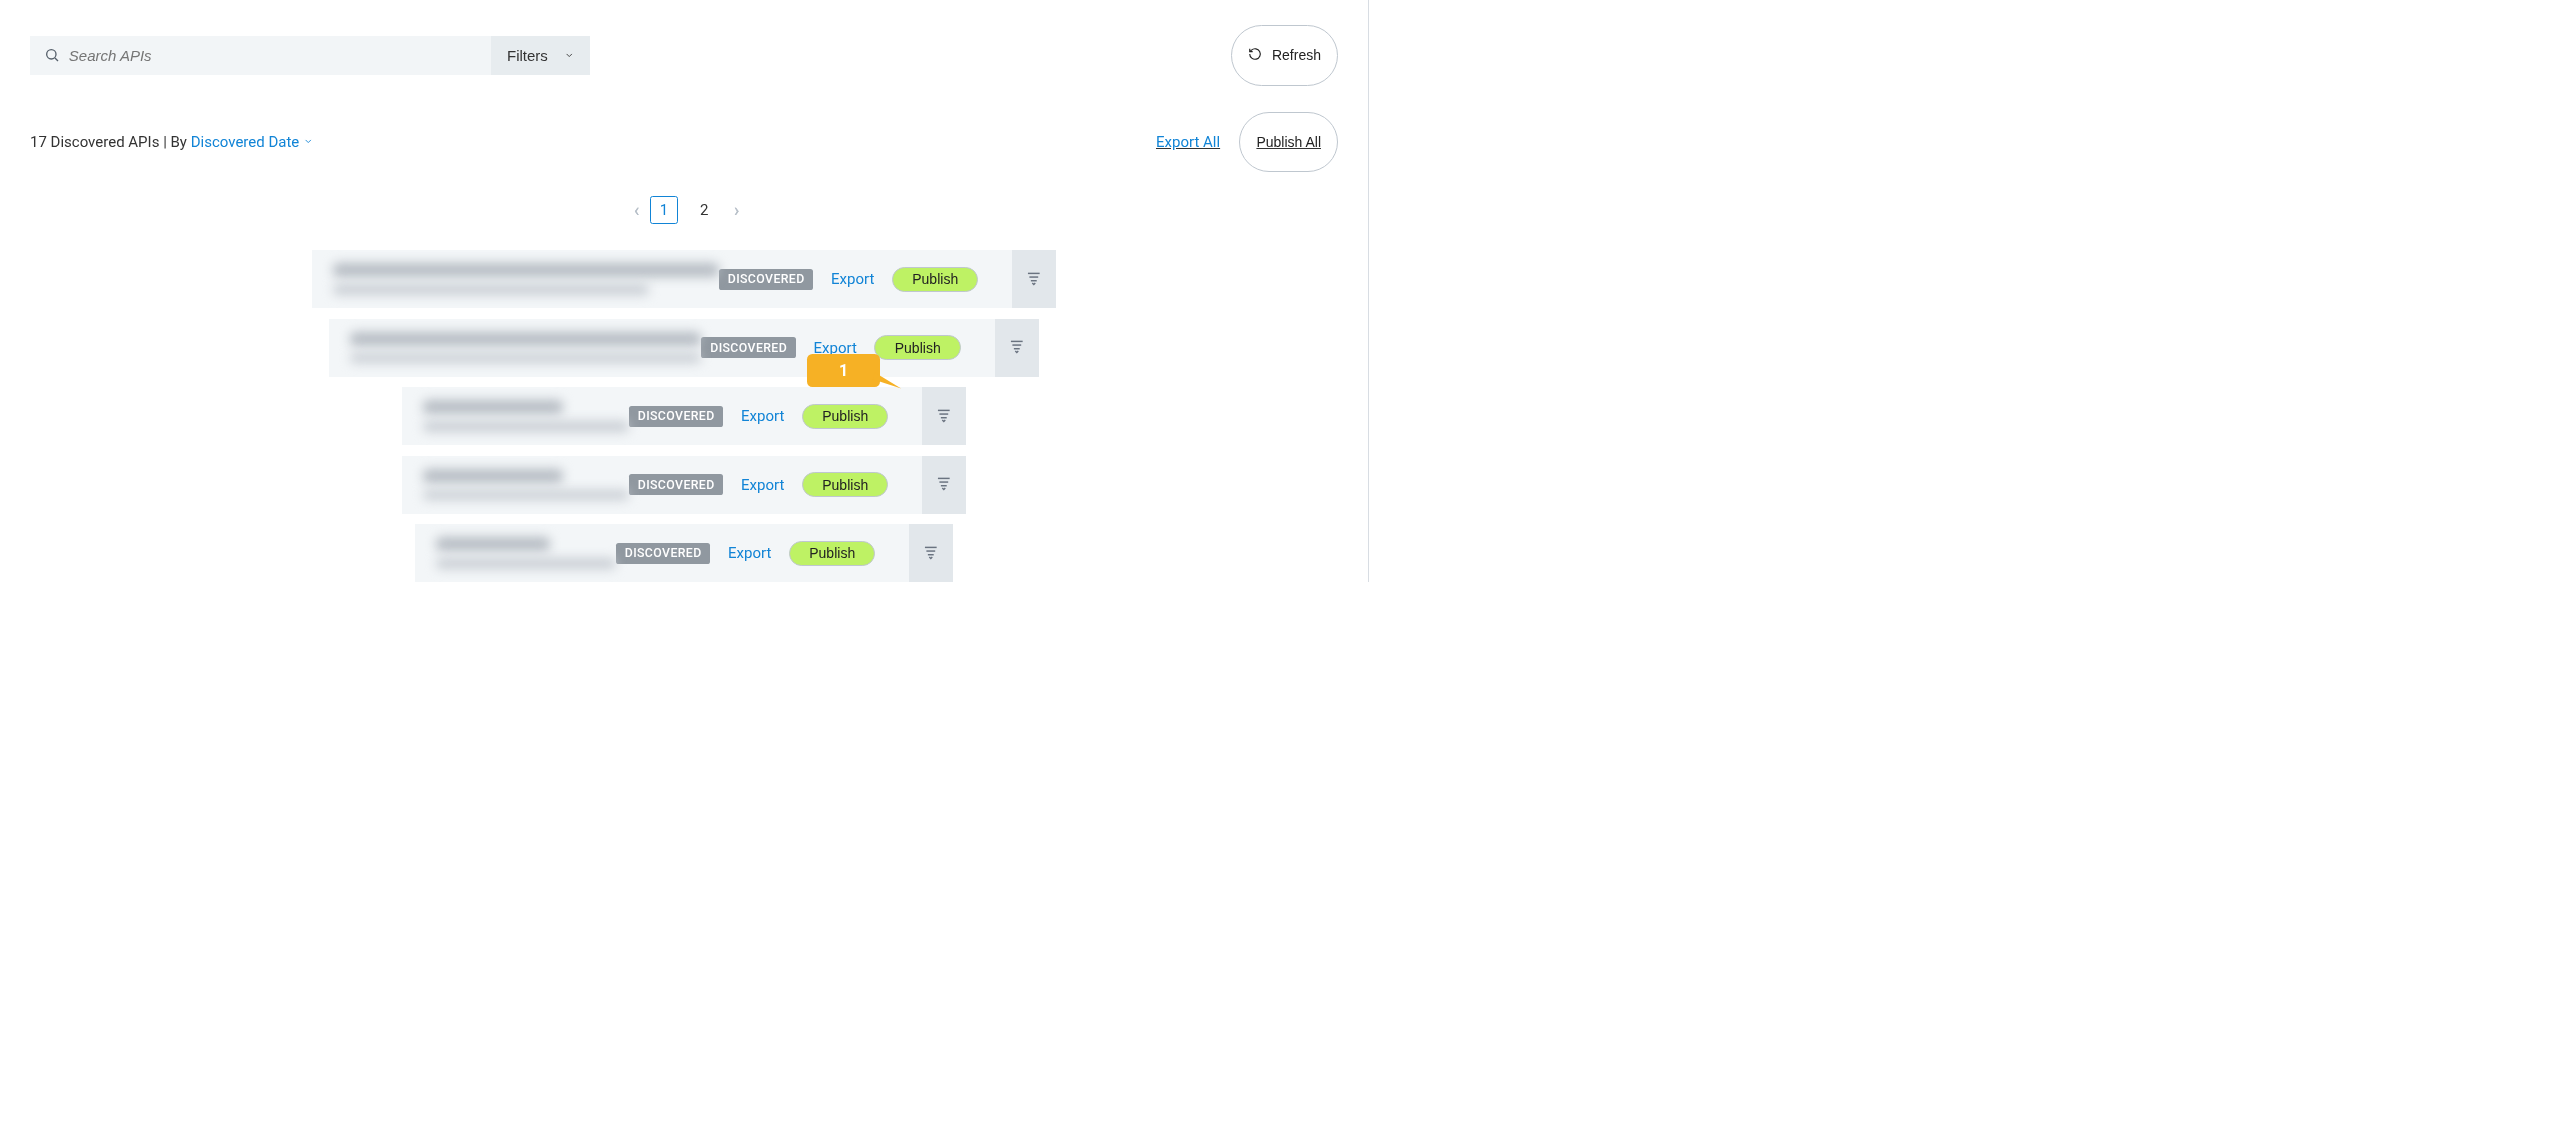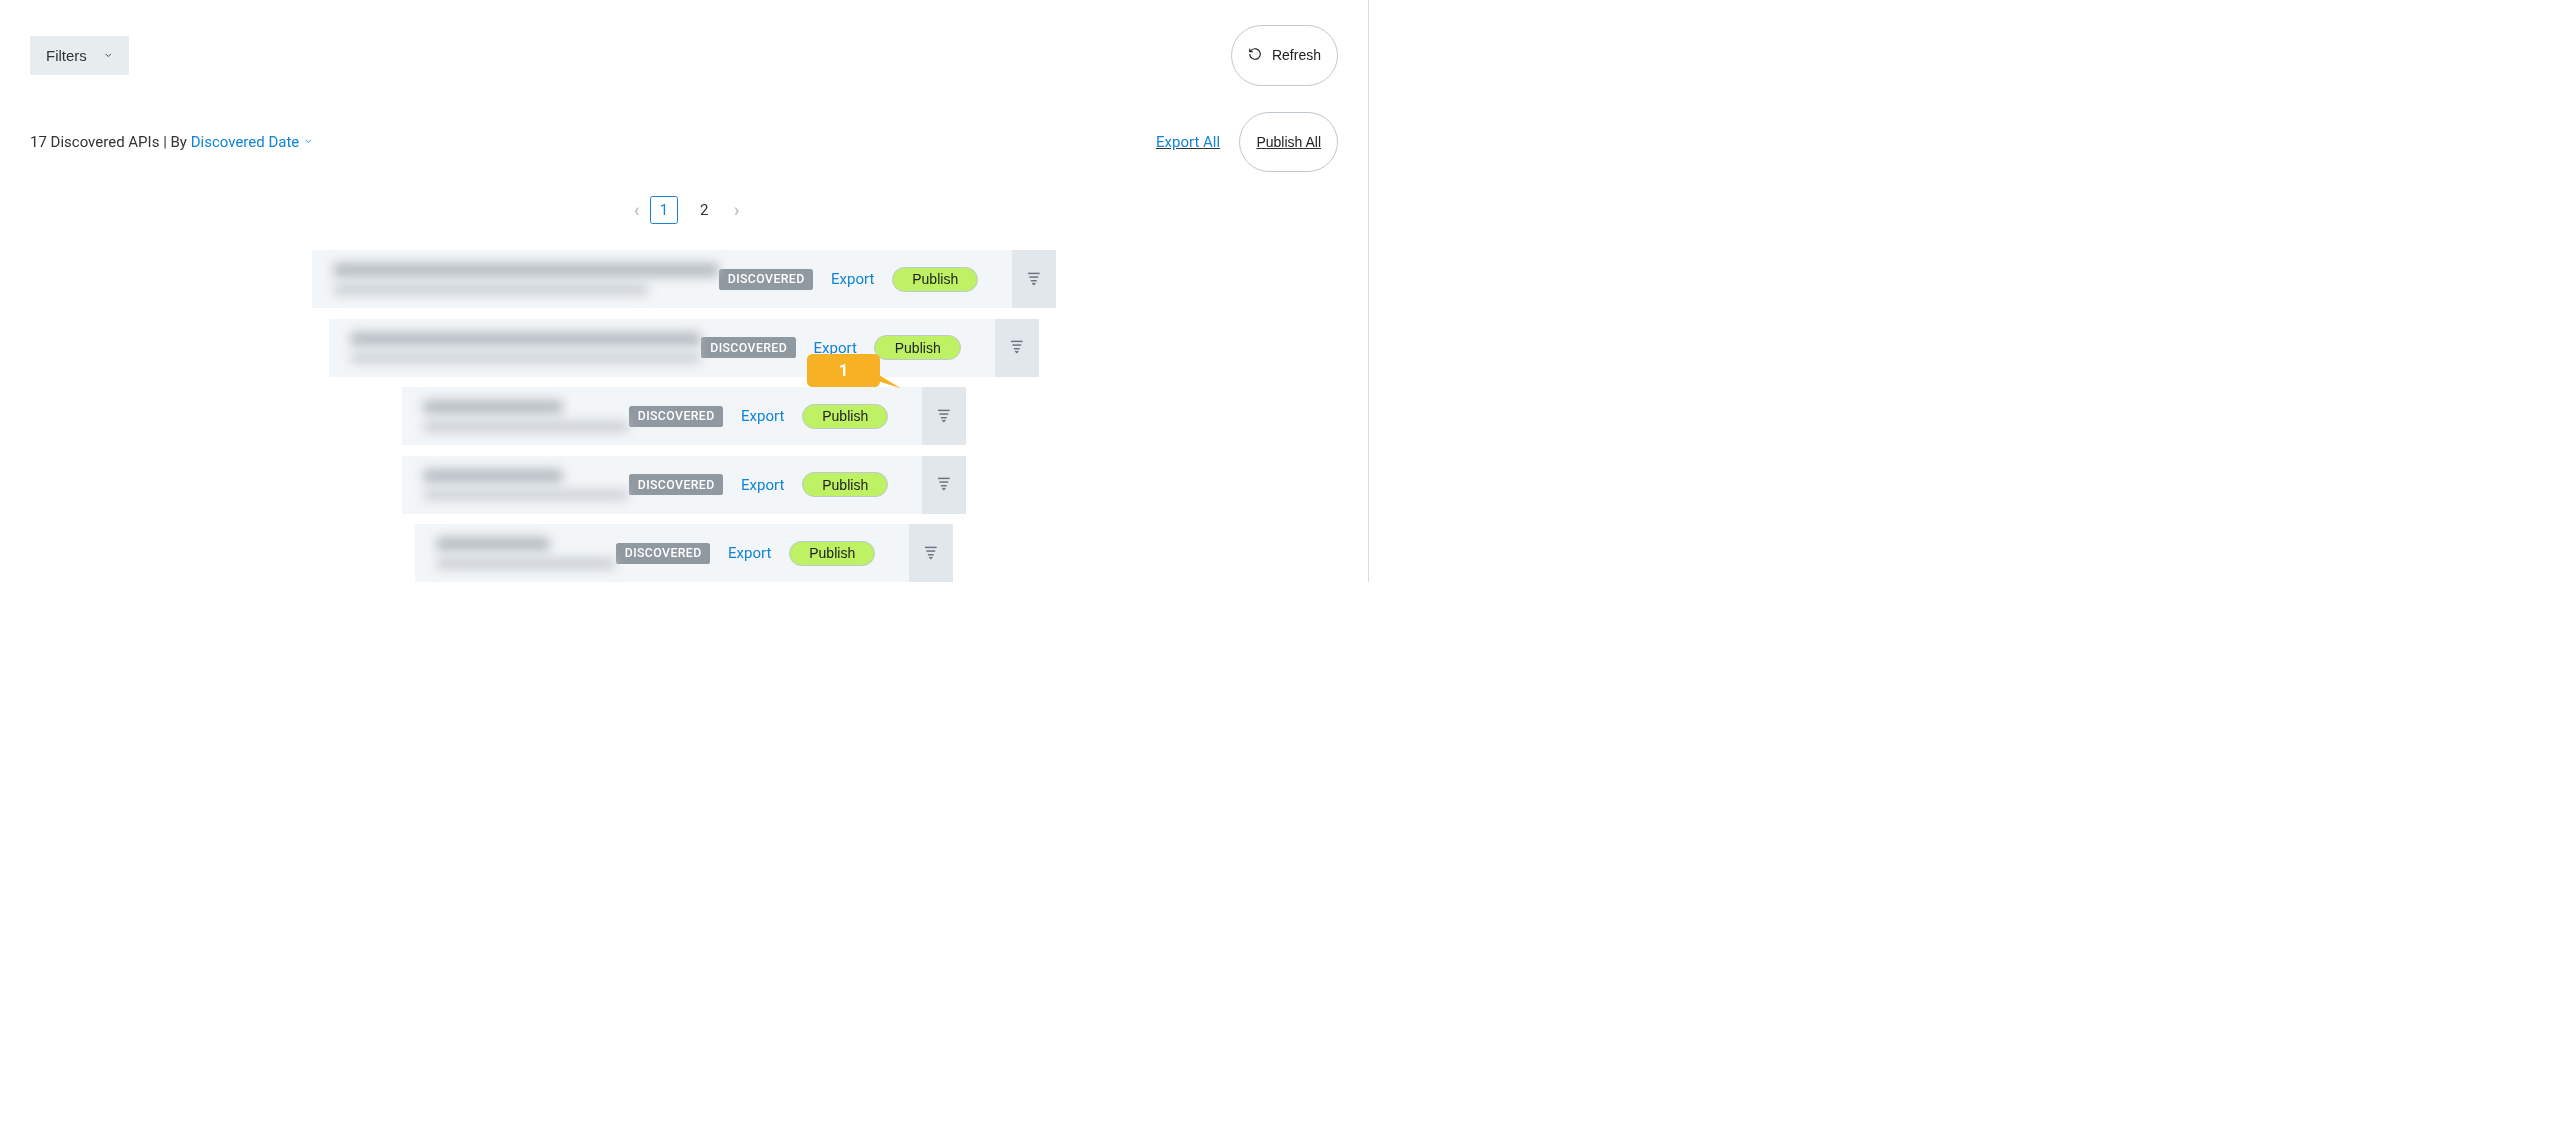--- a/index.html
+++ b/index.html
@@ -220,20 +220,29 @@
     transform: rotate(18deg);
   }
 </style>
 </head>
 <body>
 
 <div class="page">
 
   <div class="toolbar-row">
     <div class="search-wrap">
+      <div class="search-box">
+        <span class="search-icon">
+          <svg width="16" height="16" viewBox="0 0 24 24" fill="none" stroke="currentColor" stroke-width="2">
+              <circle cx="11" cy="11" r="7"></circle>
+              <line x1="21" y1="21" x2="16.5" y2="16.5"></line>
+            </svg>
+        </span>
+        <input class="search-input" placeholder="Search APIs" style="">
+      </div>
       <button class="filters-btn">
         <span>Filters</span>
         <span class="chev-down">
           <svg width="10.5" height="10.5" viewBox="0 0 24 24" fill="none" stroke="currentColor" stroke-width="2">
               <polyline points="6 9 12 15 18 9"></polyline>
             </svg>
         </span>
       </button>
     </div>
     <button class="btn-outline">

